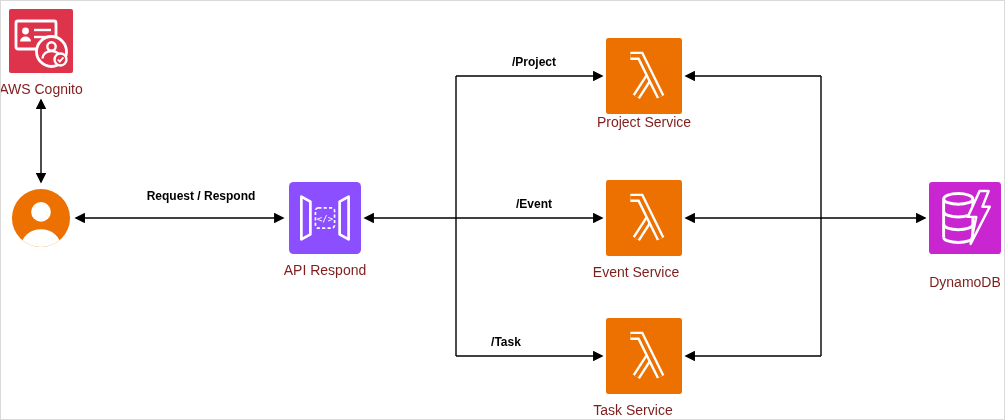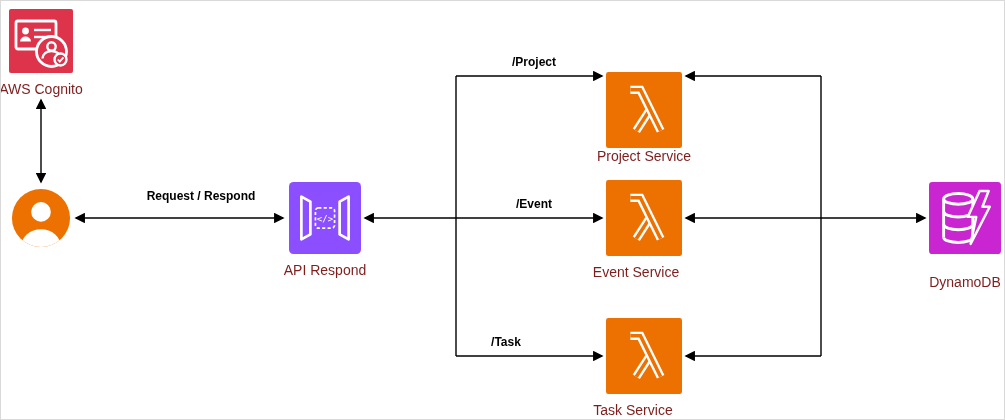--- a/index.html
+++ b/index.html
@@ -103,21 +103,21 @@
       <g stroke="#ffffff" stroke-width="2.4" fill="none" stroke-linejoin="round">
         <path d="M11 13 L19 17.5 V46.5 L11 51 Z"></path>
         <path d="M53 13 L45 17.5 V46.5 L53 51 Z"></path>
       </g>
       <rect x="23.5" y="23" width="17" height="18" rx="2.5" fill="none" stroke="#ffffff" stroke-width="1.5" stroke-dasharray="2.8 2"></rect>
       <text x="32" y="35.5" text-anchor="middle" font-family="DejaVu Sans Mono, monospace" font-size="8" fill="#ffffff">&lt;/&gt;</text>
     </svg>
     <div class="node-label">API Respond</div>
   </div>
 
-  <div class="node" style="left:605px; top:37px; width:76px; height:68px;margin-top:34px;">
+  <div class="node" style="left:605px; top:37px; width:76px; height:68px;">
     <svg width="76" height="76" viewBox="0 0 64 64">
       <rect width="64" height="64" rx="2" fill="#ED7100"></rect>
       <path d="M37.1 31.5 L25.5 49.5" stroke="#ffffff" stroke-width="7" fill="none"></path>
       <path d="M37.1 31.5 L25.5 49.5" stroke="#ED7100" stroke-width="3" fill="none"></path>
       <path d="M20.5 15 H29 L46 49.5" stroke="#ffffff" stroke-width="7" fill="none"></path>
       <path d="M20.5 15 H29 L46 49.5" stroke="#ED7100" stroke-width="3" fill="none"></path>
     </svg>
     <div class="node-label">Project Service</div>
   </div>
 

